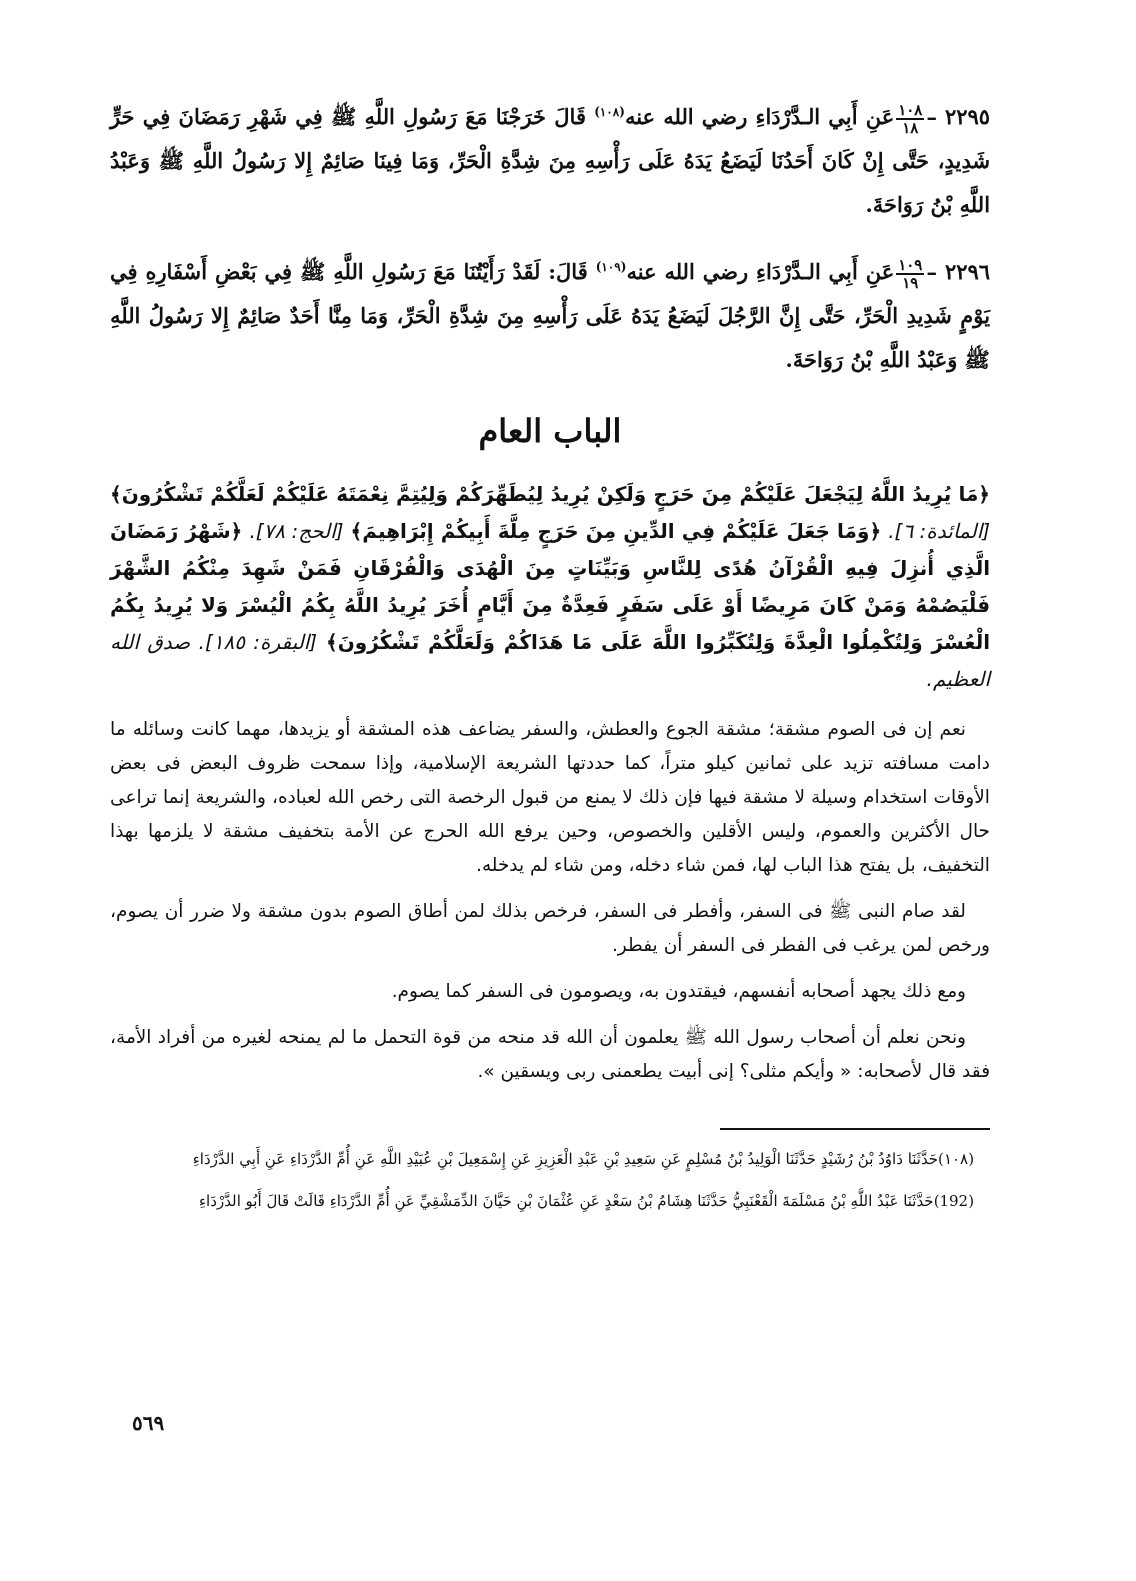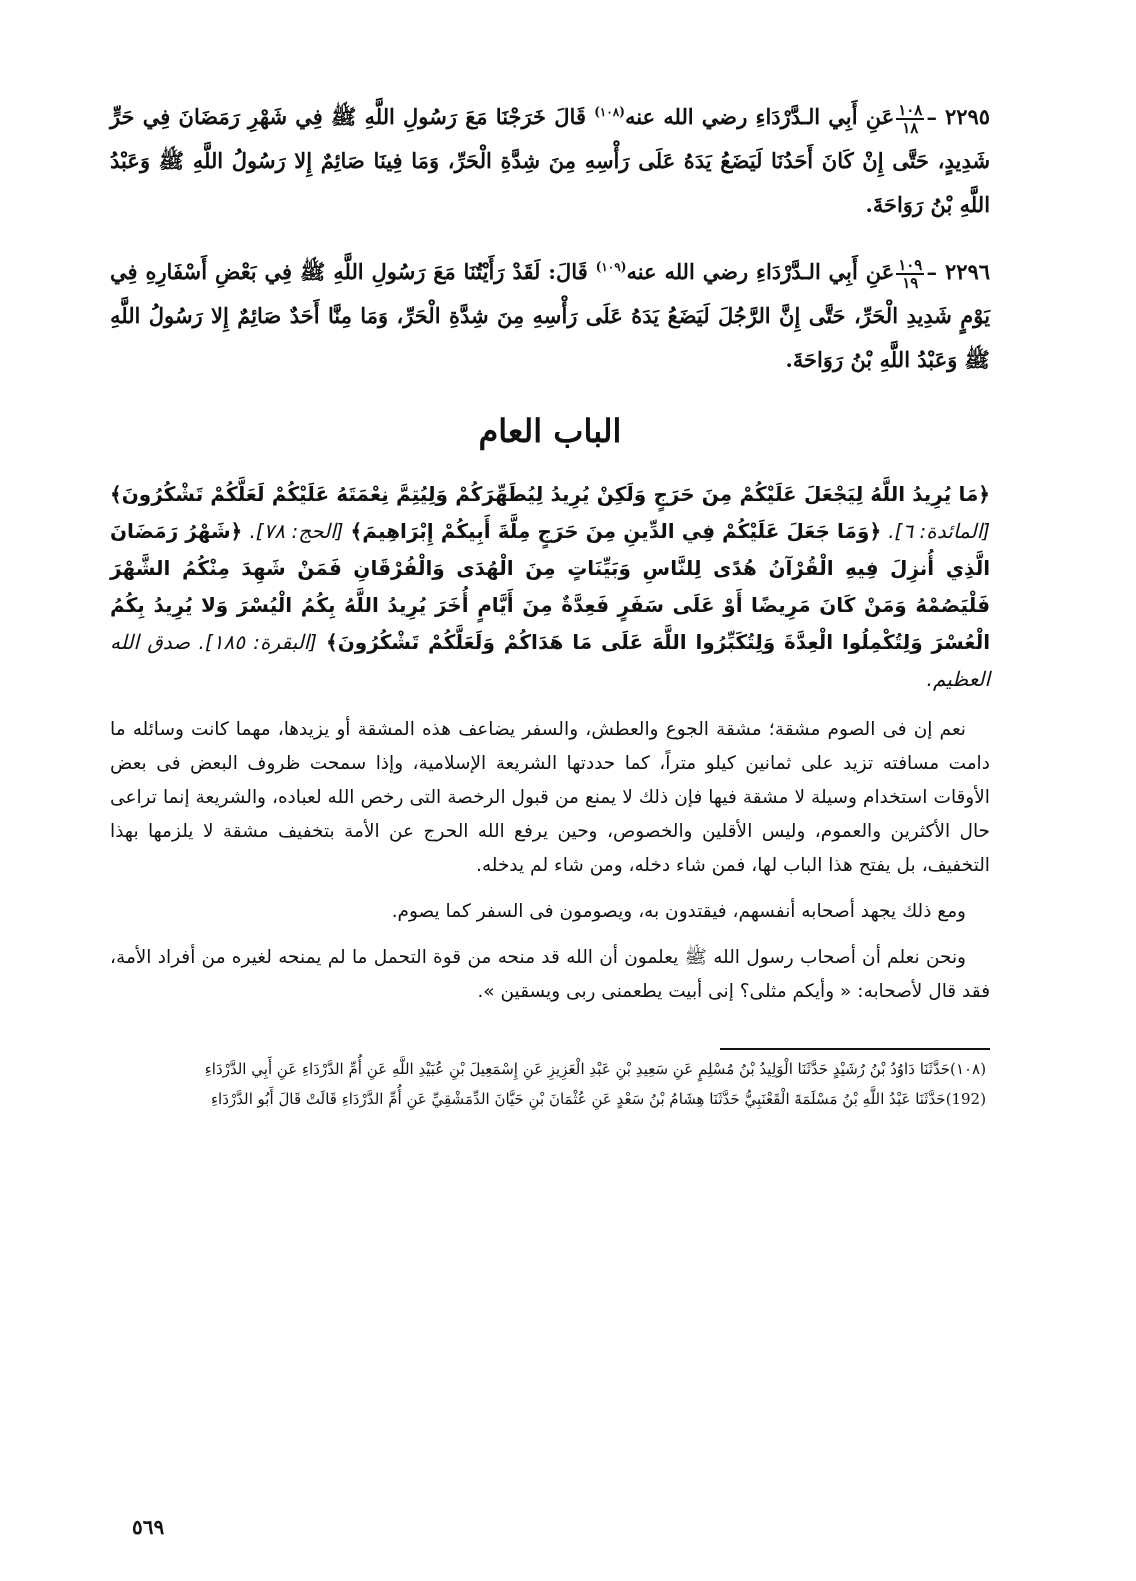--- a/index.html
+++ b/index.html
@@ -26,24 +26,24 @@
       line-height: 37px; text-align: justify; margin: 0 0 14px 0;
     }
     .quran .cite { font-weight: normal; font-style: italic; }
     .para {
       font-family: "DejaVu Sans", sans-serif; font-size: 18.5px; line-height: 34px;
       text-align: justify; margin: 0 0 12px 0; text-indent: 24px;
     }
     .rule { width: 270px; border-top: 2px solid #111; margin: 40px 0 6px auto; }
     .footnote {
       font-family: "DejaVu Serif", serif; font-size: 15px; line-height: 26px;
-      margin: 4px; text-align: justify;
+      margin: 16px; text-align: justify;
     }
     .page-num {
-      position: absolute; left: 132px; top: 1515px; font-family: "DejaVu Serif", serif;
+      position: absolute; left: 132px; top: 1411px; font-family: "DejaVu Serif", serif;
       font-weight: bold; font-size: 20px; direction: rtl;
     }
   </style>
 </head>
 <body>
 
 <div class="page">
 
   <p class="hadith">
     <span class="num">٢٢٩٥</span>–<span class="frac"><span class="top">١٠٨</span><span class="bot">١٨</span></span><span>عَنِ أَبِي الـدَّرْدَاءِ رضي الله عنه</span><sup class="ref">(١٠٨)</sup>
@@ -60,20 +60,21 @@
   <p class="quran">
     <span>﴿مَا يُرِيدُ اللَّهُ لِيَجْعَلَ عَلَيْكُمْ مِنَ حَرَجٍ وَلَكِنْ يُرِيدُ لِيُطَهِّرَكُمْ وَلِيُتِمَّ نِعْمَتَهُ عَلَيْكُمْ لَعَلَّكُمْ تَشْكُرُونَ﴾</span>
     <span class="cite">[المائدة: ٦].</span>
     <span>﴿وَمَا جَعَلَ عَلَيْكُمْ فِي الدِّينِ مِنَ حَرَجٍ مِلَّةَ أَبِيكُمْ إِبْرَاهِيمَ﴾</span>
     <span class="cite">[الحج: ٧٨].</span>
     <span>﴿شَهْرُ رَمَضَانَ الَّذِي أُنزِلَ فِيهِ الْقُرْآنُ هُدًى لِلنَّاسِ وَبَيِّنَاتٍ مِنَ الْهُدَى وَالْفُرْقَانِ فَمَنْ شَهِدَ مِنْكُمُ الشَّهْرَ فَلْيَصُمْهُ وَمَنْ كَانَ مَرِيضًا أَوْ عَلَى سَفَرٍ فَعِدَّةٌ مِنَ أَيَّامٍ أُخَرَ يُرِيدُ اللَّهُ بِكُمُ الْيُسْرَ وَلا يُرِيدُ بِكُمُ الْعُسْرَ وَلِتُكْمِلُوا الْعِدَّةَ وَلِتُكَبِّرُوا اللَّهَ عَلَى مَا هَدَاكُمْ وَلَعَلَّكُمْ تَشْكُرُونَ﴾</span>
     <span class="cite">[البقرة: ١٨٥]. صدق الله العظيم.</span>
   </p>
 
   <p class="para">نعم إن فى الصوم مشقة؛ مشقة الجوع والعطش، والسفر يضاعف هذه المشقة أو يزيدها، مهما كانت وسائله ما دامت مسافته تزيد على ثمانين كيلو متراً، كما حددتها الشريعة الإسلامية، وإذا سمحت ظروف البعض فى بعض الأوقات استخدام وسيلة لا مشقة فيها فإن ذلك لا يمنع من قبول الرخصة التى رخص الله لعباده، والشريعة إنما تراعى حال الأكثرين والعموم، وليس الأقلين والخصوص، وحين يرفع الله الحرج عن الأمة بتخفيف مشقة لا يلزمها بهذا التخفيف، بل يفتح هذا الباب لها، فمن شاء دخله، ومن شاء لم يدخله.</p>
+  <p class="para">لقد صام النبى ﷺ فى السفر، وأفطر فى السفر، فرخص بذلك لمن أطاق الصوم بدون مشقة ولا ضرر أن يصوم، ورخص لمن يرغب فى الفطر فى السفر أن يفطر.</p>
   <p class="para">ومع ذلك يجهد أصحابه أنفسهم، فيقتدون به، ويصومون فى السفر كما يصوم.</p>
   <p class="para">ونحن نعلم أن أصحاب رسول الله ﷺ يعلمون أن الله قد منحه من قوة التحمل ما لم يمنحه لغيره من أفراد الأمة، فقد قال لأصحابه: « وأيكم مثلى؟ إنى أبيت يطعمنى ربى ويسقين ».</p>
 
   <div class="rule"></div>
   <p class="footnote">(١٠٨)حَدَّثَنَا دَاوُدُ بْنُ رُشَيْدٍ حَدَّثَنَا الْوَلِيدُ بْنُ مُسْلِمٍ عَنِ سَعِيدِ بْنِ عَبْدِ الْعَزِيزِ عَنِ إِسْمَعِيلَ بْنِ عُبَيْدِ اللَّهِ عَنِ أُمِّ الدَّرْدَاءِ عَنِ أَبِي الدَّرْدَاءِ</p>
   <p class="footnote">(192)حَدَّثَنَا عَبْدُ اللَّهِ بْنُ مَسْلَمَةَ الْقَعْنَبِيُّ حَدَّثَنَا هِشَامُ بْنُ سَعْدٍ عَنِ عُثْمَانَ بْنِ حَيَّانَ الدِّمَشْقِيِّ عَنِ أُمِّ الدَّرْدَاءِ قَالَتْ قَالَ أَبُو الدَّرْدَاءِ</p>
 </div>
 
 <div class="page-num">٥٦٩</div>
 

